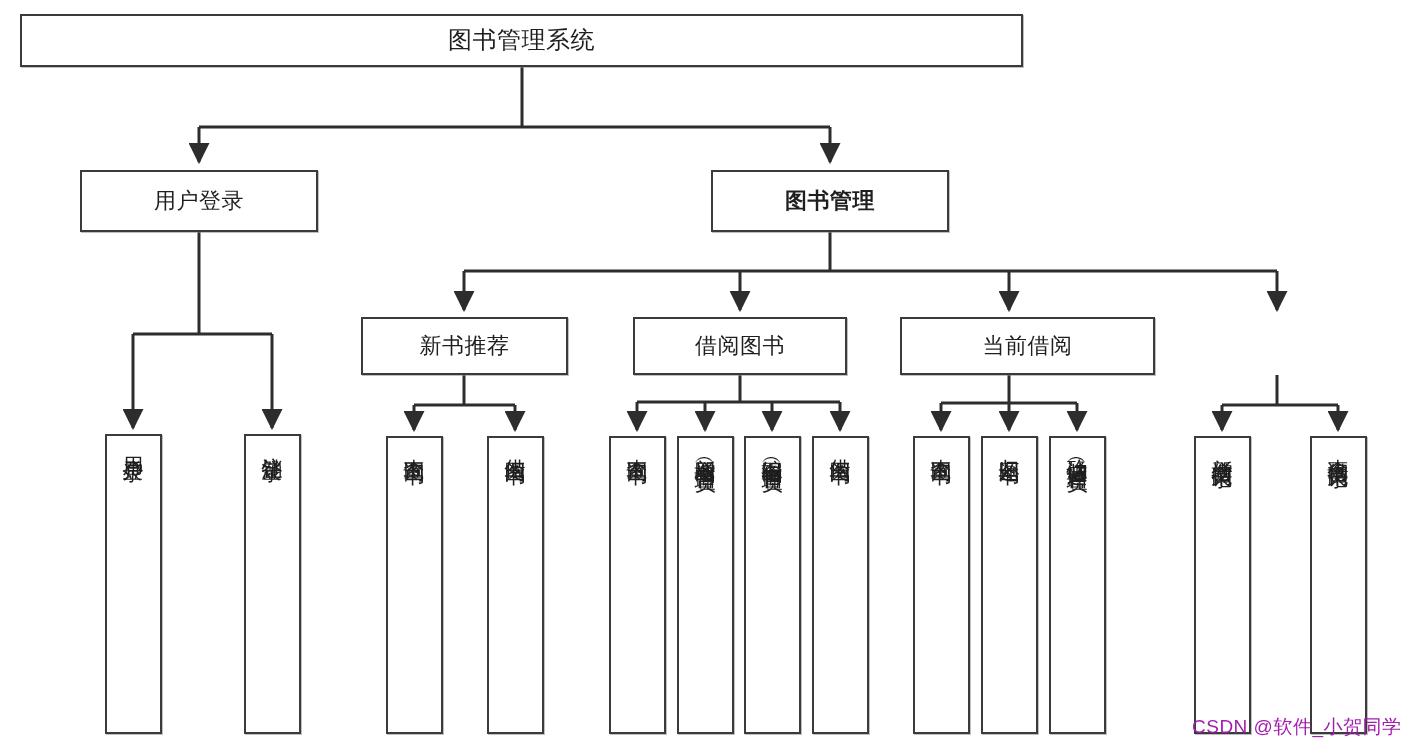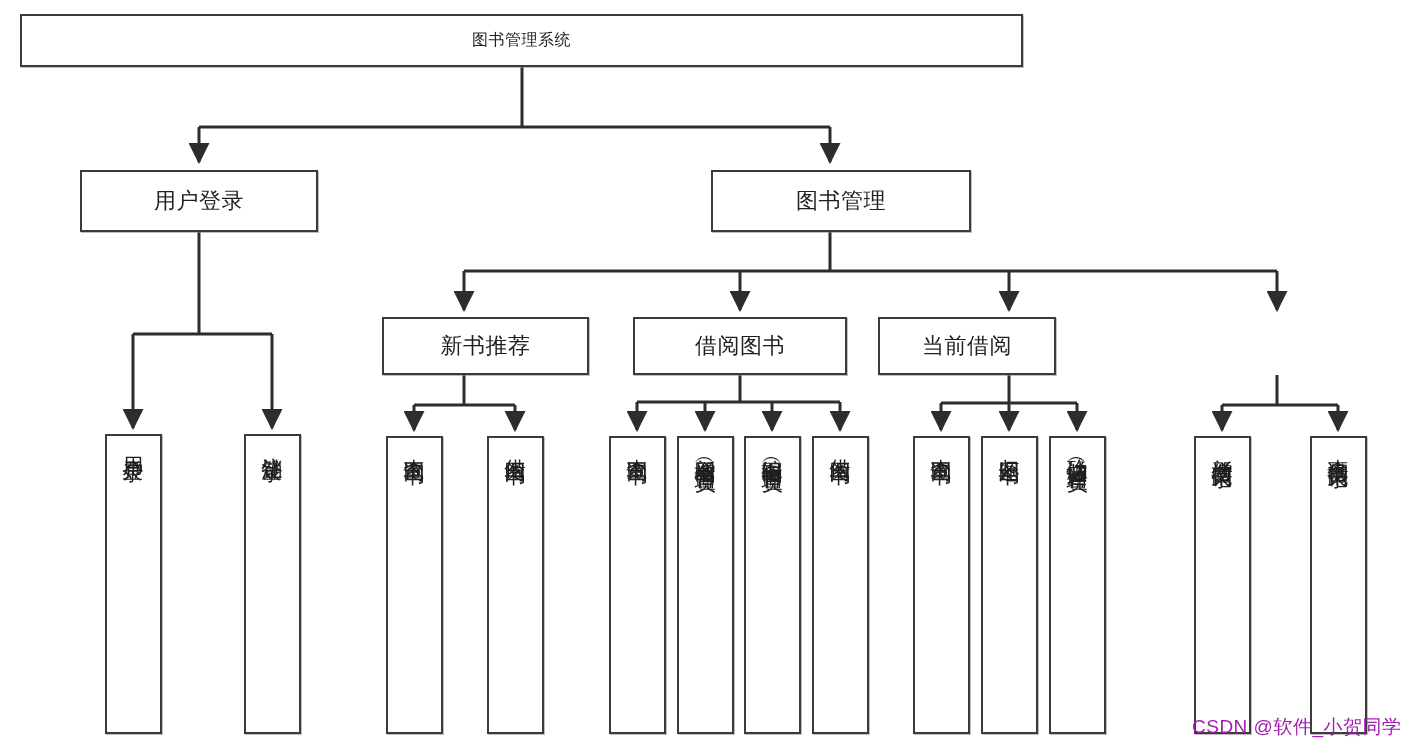--- a/index.html
+++ b/index.html
@@ -54,21 +54,21 @@
   }
   .node.vertical .node-label {
     writing-mode: vertical-rl;
     text-orientation: upright;
     font-size: 21px;
     letter-spacing: 2px;
     line-height: 1;
     white-space: nowrap;
   }
   .node.root .node-label {
-    font-size: 16px;
+    font-size: 24px;
   }
   .watermark {
     position: absolute;
     color: #a21caf;
     font-size: 19px;
     letter-spacing: 0.5px;
     white-space: nowrap;
     z-index: 3;
     user-select: none;
   }
@@ -128,31 +128,31 @@
     </g>
   </svg>
 
   <div class="node horizontal root" style="left:20px; top:14px; width:1003px; height:53px;">
     <span class="node-label">图书管理系统</span>
   </div>
 
   <div class="node horizontal" style="left:80px; top:170px; width:238px; height:62px;">
     <span class="node-label">用户登录</span>
   </div>
-  <div class="node horizontal" style="left:711px; top:170px; width:260px; height:62px;">
+  <div class="node horizontal" style="left:711px; top:170px; width:238px; height:62px;font-weight:bold;">
     <span class="node-label">图书管理</span>
   </div>
 
-  <div class="node horizontal" style="left:361px; top:317px; width:207px; height:58px;margin-left:21px;">
+  <div class="node horizontal" style="left:361px; top:317px; width:207px; height:58px;">
     <span class="node-label">新书推荐</span>
   </div>
   <div class="node horizontal" style="left:633px; top:317px; width:214px; height:58px;">
     <span class="node-label">借阅图书</span>
   </div>
-  <div class="node horizontal" style="left:878px; top:317px; width:178px; height:58px;">
+  <div class="node horizontal" style="left:900px; top:317px; width:255px; height:58px;">
     <span class="node-label">当前借阅</span>
   </div>
 
   <div class="node vertical" style="left:105px; top:434px; width:57px; height:300px;">
     <span class="node-label">用户登录</span>
   </div>
   <div class="node vertical" style="left:244px; top:434px; width:57px; height:300px;">
     <span class="node-label">注销登录</span>
   </div>
 

